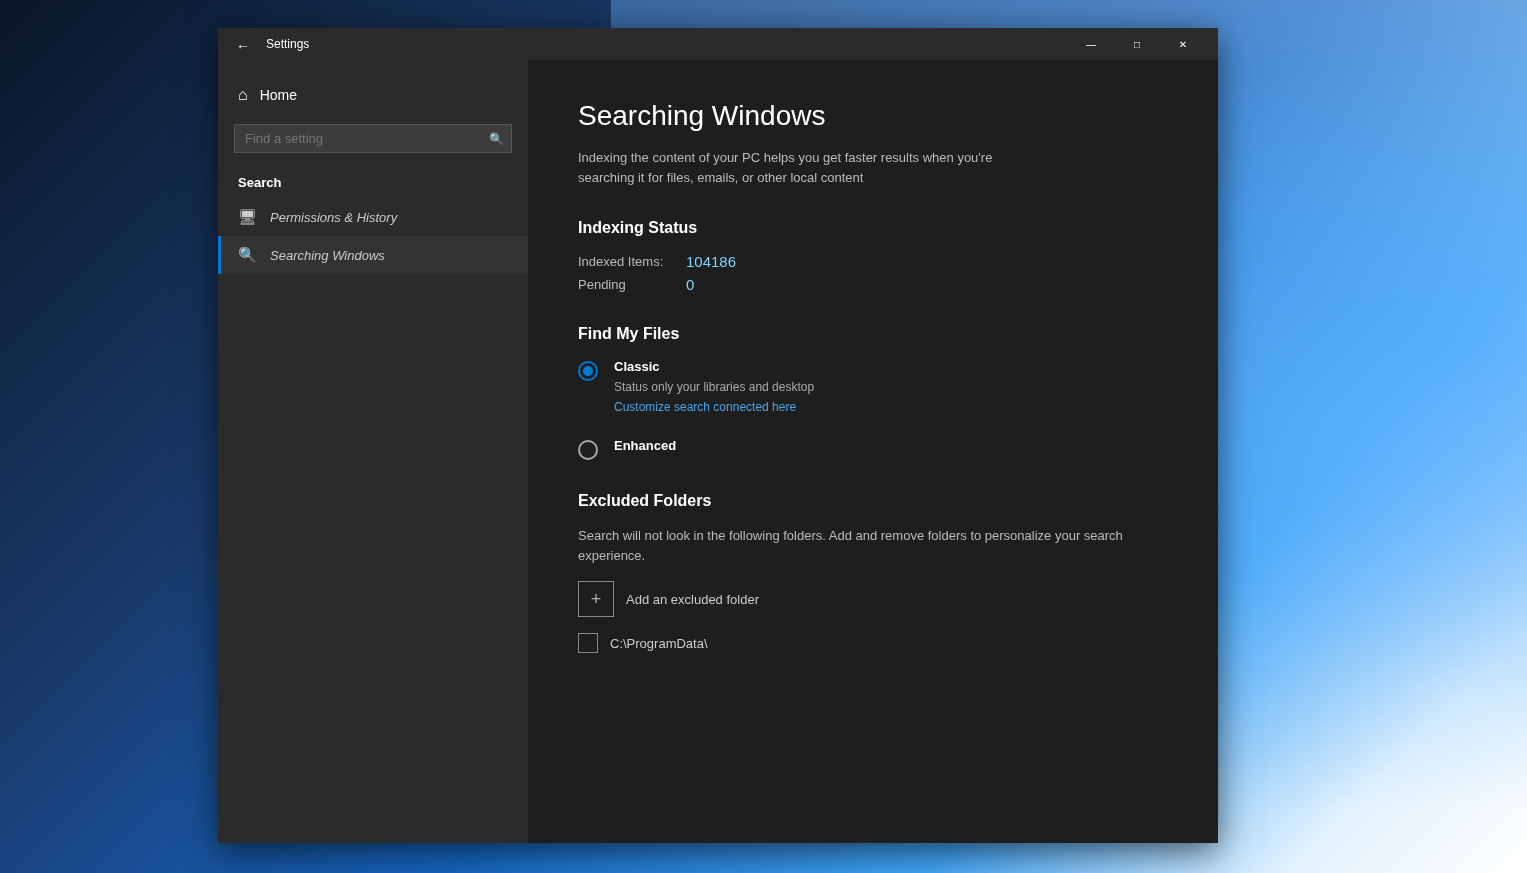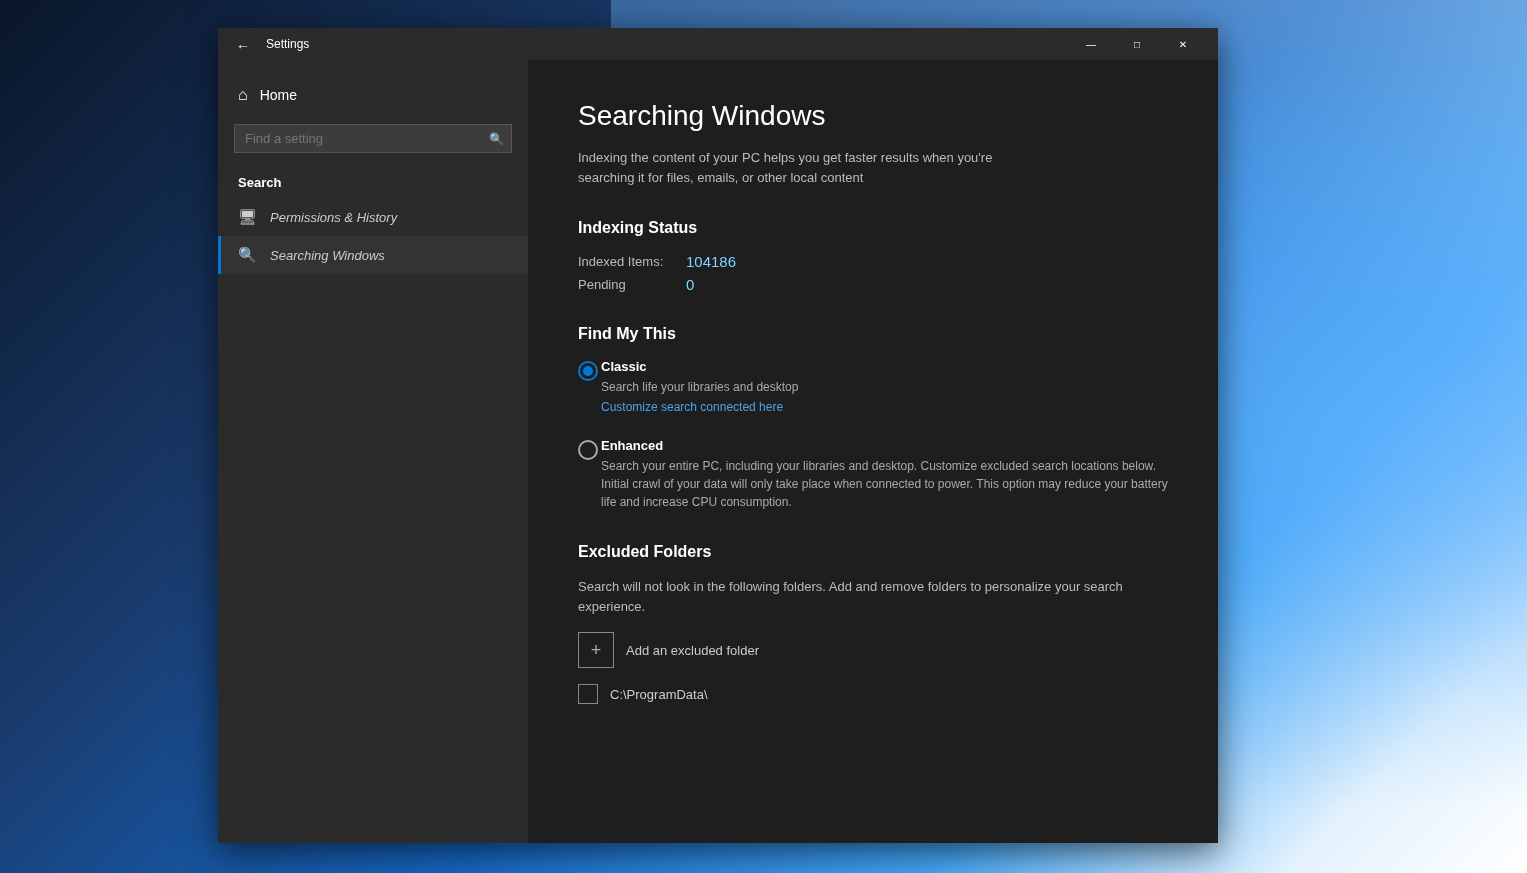--- a/index.html
+++ b/index.html
@@ -275,21 +275,21 @@
       color: #7dd3fc;
     }
 
     .find-files-section {
       margin-bottom: 32px;
     }
 
     .radio-option {
       display: flex;
       align-items: flex-start;
-      gap: 3px;
+      gap: 16px;
       margin-bottom: 24px;
       cursor: pointer;
     }
 
     .radio-circle {
       width: 20px;
       height: 20px;
       border-radius: 50%;
       border: 2px solid #aaa;
       flex-shrink: 0;
@@ -461,36 +461,35 @@
             <span class="stat-value">104186</span>
           </div>
           <div class="stat-row">
             <span class="stat-label">Pending</span>
             <span class="stat-value">0</span>
           </div>
         </div>
       </div>
 
       <div class="find-files-section">
-        <div class="section-title">Find My This</div>
+        <div class="section-title">Find My Files</div>
 
         <div class="radio-option">
           <div class="radio-circle checked"></div>
           <div class="radio-content">
             <div class="radio-title">Classic</div>
-            <div class="radio-desc">Search life your libraries and desktop</div>
+            <div class="radio-desc">Status only your libraries and desktop</div>
             <a class="radio-link">Customize search connected here</a>
           </div>
         </div>
 
         <div class="radio-option">
           <div class="radio-circle"></div>
           <div class="radio-content">
             <div class="radio-title">Enhanced</div>
-            <div class="radio-desc">Search your entire PC, including your libraries and desktop. Customize excluded search locations below. Initial crawl of your data will only take place when connected to power. This option may reduce your battery life and increase CPU consumption.</div>
           </div>
         </div>
       </div>
 
       <div class="excluded-folders-section">
         <div class="section-title">Excluded Folders</div>
         <p class="excluded-desc">Search will not look in the following folders. Add and remove folders to personalize your search experience.</p>
 
         <div class="add-folder-btn">
           <div class="plus-box">+</div>

